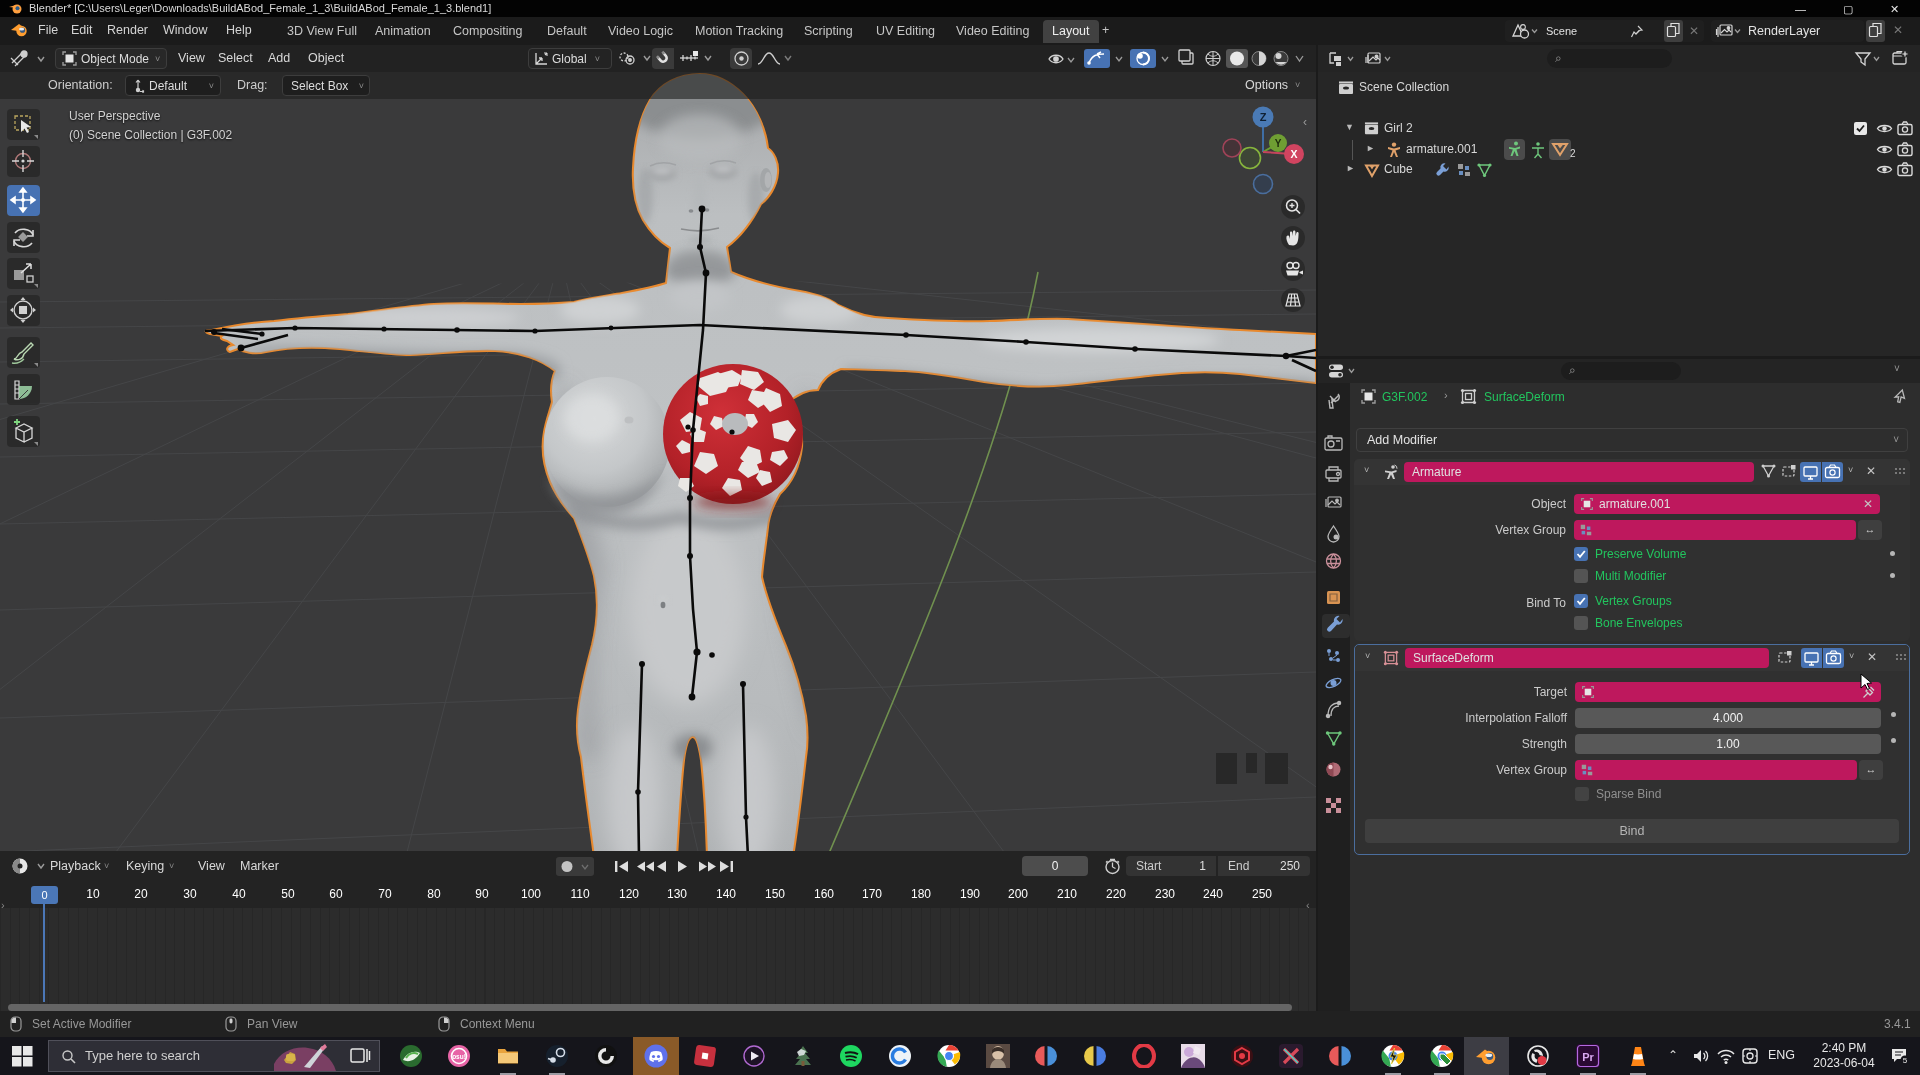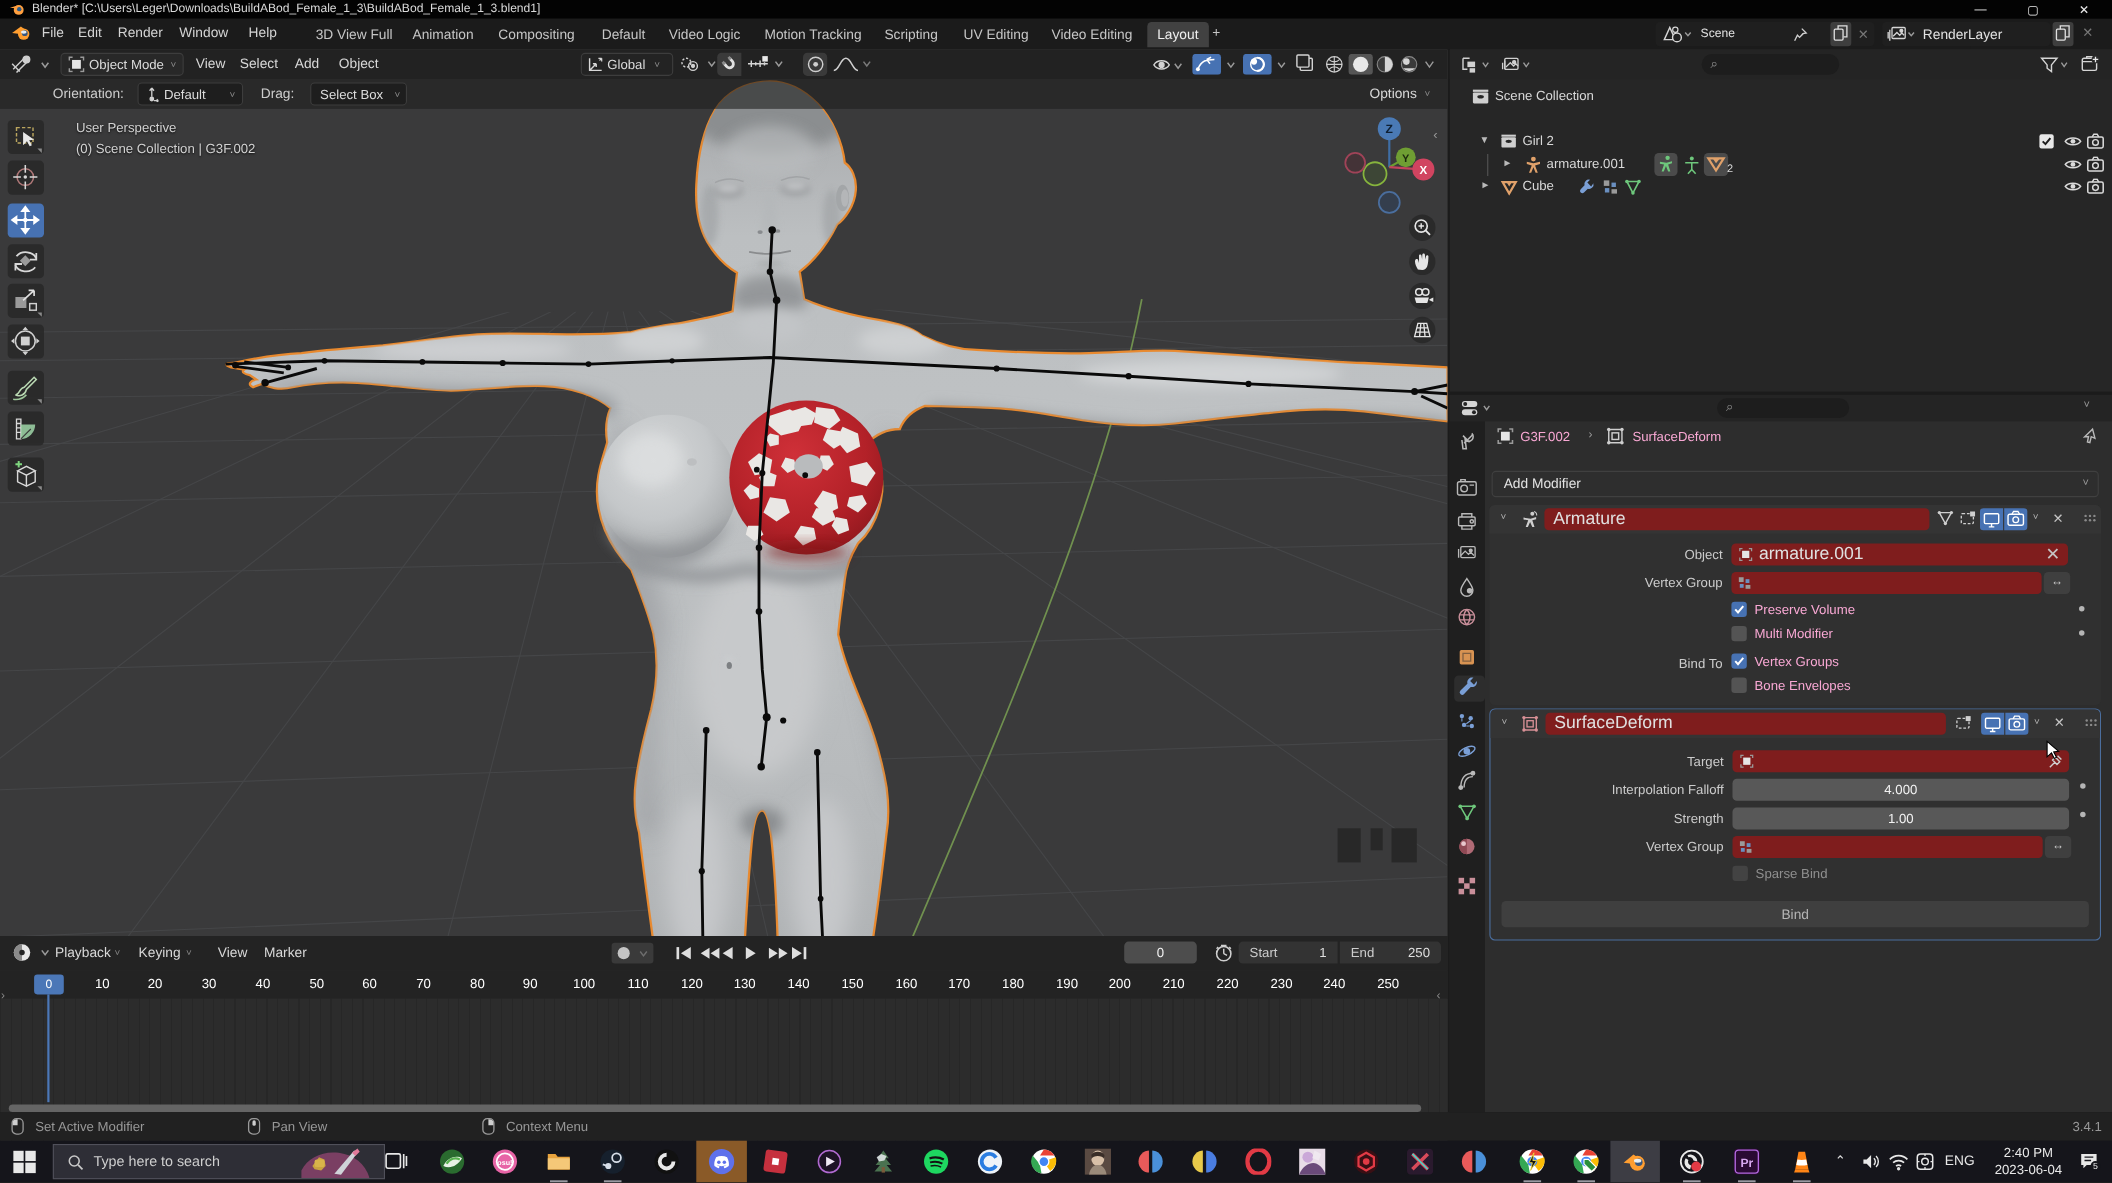--- a/index.html
+++ b/index.html
@@ -33,35 +33,35 @@
 #tlruler{position:absolute;left:0;top:31px;width:1316px;height:26px;background:#232323;}
 .tlnum{position:absolute;top:5px;font-size:12px;color:#ffffff;transform:translateX(-50%);}
 #tlbody{position:absolute;left:0;top:57px;width:1316px;height:144px;
  background:repeating-linear-gradient(90deg,#272727 0px,#272727 1px,#2c2c2c 1px,#2c2c2c 9.69px);}
 #tlscroll{position:absolute;left:8px;top:153px;width:1284px;height:7px;background:#656565;border-radius:4px;}
 .tfield{position:absolute;background:#2e2e2e;border-radius:4px;color:#dfdfdf;font-size:12px;text-align:center;}
 
 #statusbar{left:0;top:1011px;width:1920px;height:26px;background:#212121;color:#989898;font-size:12px;}
 
 #taskbar{left:0;top:1037px;width:1920px;height:38px;background:#15151b;color:#e8e8e8;}
-#tsearch{position:absolute;left:48px;top:3px;width:302px;height:32px;background:#2e2e36;border:1px solid #50505a;color:#cfcfcf;font-size:13px;}
+#tsearch{position:absolute;left:48px;top:3px;width:332px;height:32px;background:#2e2e36;border:1px solid #50505a;color:#cfcfcf;font-size:13px;}
 
 #outliner{left:1318px;top:45px;width:602px;height:311px;background:#262626;}
 #outhdr{position:absolute;left:0;top:0;width:602px;height:27px;background:#242424;}
 .orow{position:absolute;left:0;width:602px;height:20px;color:#d8d8d8;font-size:12px;}
 
 #props{left:1318px;top:359px;width:602px;height:652px;background:#2d2d2d;}
 #phdr{position:absolute;left:0;top:0;width:602px;height:24px;background:#242424;}
 #ptabs{position:absolute;left:0;top:24px;width:32px;height:628px;background:#1f1f1f;}
-.pfield{position:absolute;background:#7f1d1d;border-radius:4px;color:#e0e0e0;font-size:16px;display:flex;align-items:center;}
+.pfield{position:absolute;background:#be185d;border-radius:4px;color:#e0e0e0;font-size:12px;display:flex;align-items:center;}
 .pslider{position:absolute;background:#585858;border-radius:4px;color:#f2f2f2;font-size:12px;text-align:center;}
 .plabel{position:absolute;color:#cbcbcb;font-size:12px;text-align:right;}
 .pcheck{position:absolute;width:14px;height:14px;border-radius:3px;background:#545454;}
 .pcheck.on{background:#4772b3;}
-.ptext{position:absolute;color:#f9a8d4;font-size:12px;}
+.ptext{position:absolute;color:#22c55e;font-size:12px;}
 svg{display:block;}
 </style></head>
 <body>
 <div id="stage">
 
 <div id="titlebar" class="abs">
   <svg class="abs" style="left:9px;top:2px" width="14" height="13" viewBox="0 0 14 13">
         <circle cx="8" cy="7" r="4.5" fill="#ff9f3f"></circle>
         <path d="M0 5 L7 3 L9 6 Z" fill="#ff9f3f"></path>
         <circle cx="8.5" cy="6.3" r="2" fill="#2a5d8c"></circle>

